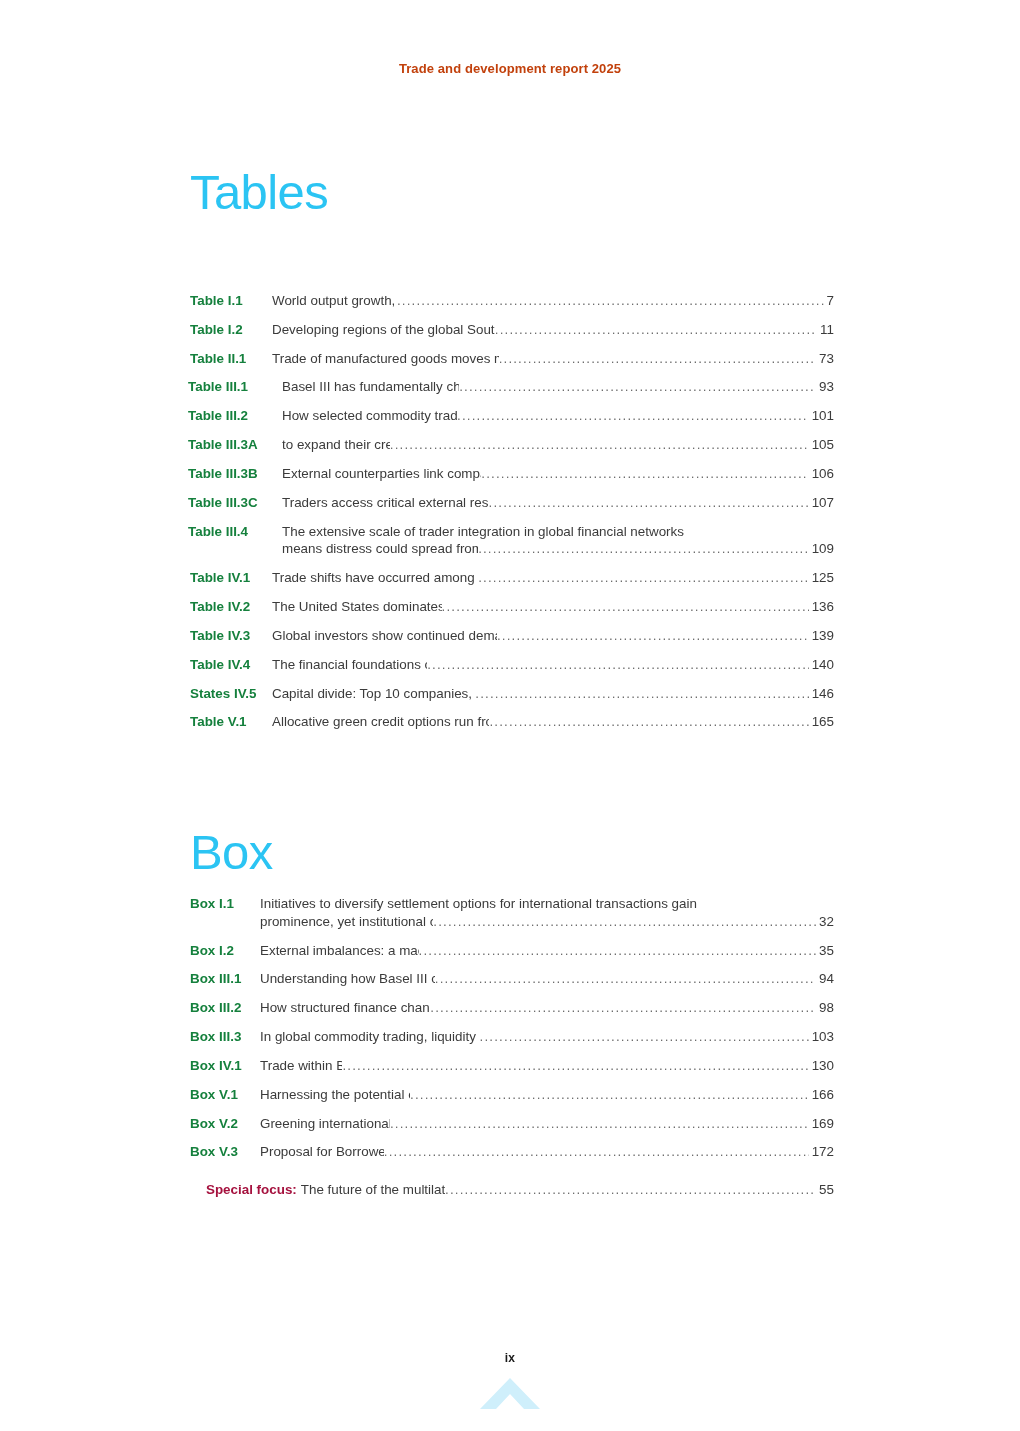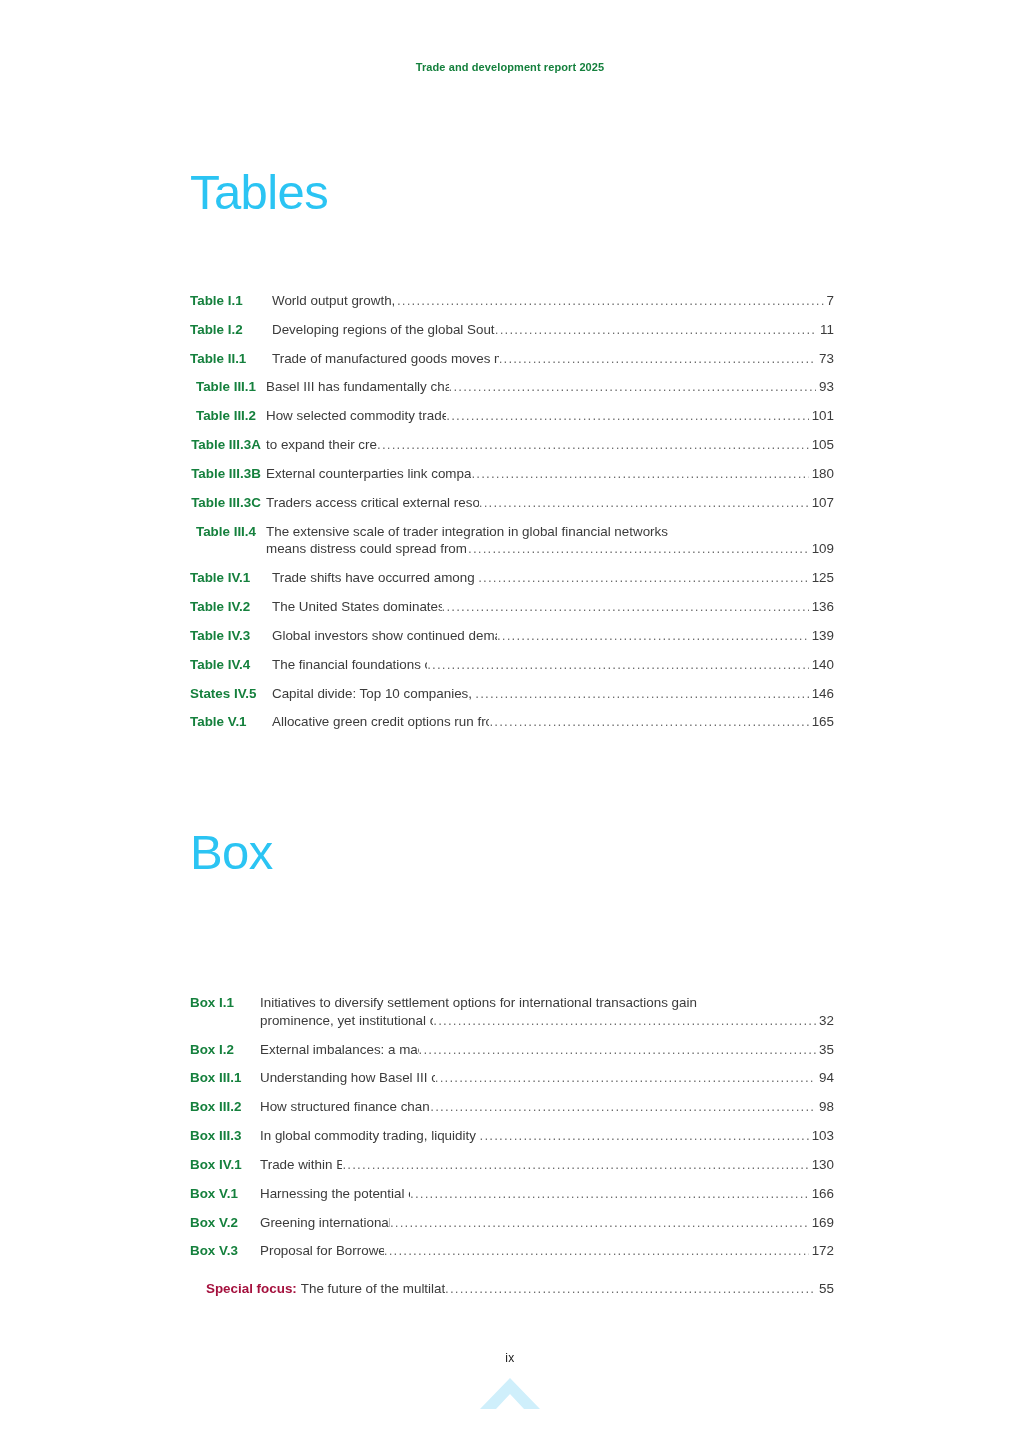--- a/index.html
+++ b/index.html
@@ -19,23 +19,23 @@
   
   .page-header {
     position: absolute;
     top: 60px;
     left: 0;
     width: 1020px;
     text-align: center;
     line-height: 1.35;
   }
   .page-header .hdr-title {
-    font-size: 11px;
+    font-size: 13px;
     font-weight: bold;
-    color: #15803d;
+    color: #c2410c;
     letter-spacing: 0.1px;
   }
   .page-header .hdr-sub {
     font-size: 12.6px;
     font-weight: normal;
     color: #3b3b3b;
     margin-top: 3px;
     letter-spacing: 0.05px;
   }
 
@@ -53,40 +53,40 @@
     color: #2BC4F3;
     letter-spacing: -0.6px;
     line-height: 1;
     margin: 0;
   }
   .section-tables-title { position: absolute; top: 168px; left: 0; }
   .section-box-title    { position: absolute; top: 828px; left: 0; }
 
   .toc-list { position: absolute; left: 0; width: 644px; }
   .toc-tables { top: 292px; }
-  .toc-boxes  { top: 994px; }
+  .toc-boxes  { top: 895px; }
 
   
   .toc-entry {
     display: flex;
     align-items: flex-start;
     margin-bottom: 11px;
     font-size: 13.4px;
     line-height: 1.33;
   }
 
   .entry-label {
     flex: 0 0 auto;
     font-weight: bold;
     color: #15803d;
     white-space: nowrap;
     padding-right: 6px;
   }
   .toc-tables .entry-label { width: 76px; }
-  .toc-tables .entry-label.wide { width: 76px; margin-left: -2px; padding-right: 2px; text-align: center; }
+  .toc-tables .entry-label.wide { width: 76px; margin-left: -2px; padding-right: 18px; }
   .toc-boxes  .entry-label { width: 64px; }
 
   .entry-body {
     flex: 1 1 auto;
     min-width: 0;
   }
 
   
   .entry-line {
     display: flex;
@@ -140,21 +140,21 @@
   
   .page-footer {
     position: absolute;
     left: 0;
     top: 1348px;
     width: 1020px;
     text-align: center;
   }
   .folio {
     font-size: 12px;
-    font-weight: normal;
+    font-weight: bold;
     color: #1a1a1a;
     letter-spacing: 0.3px;
   }
   .chevron-wrap {
     position: absolute;
     left: 0;
     top: 1376px;
     width: 1020px;
     display: flex;
     justify-content: center;
@@ -236,21 +236,21 @@
             <span class="pnum">105</span>
           </div>
         </div>
       </div>
       <div class="toc-entry">
         <div class="entry-label wide">Table III.3B</div>
         <div class="entry-body">
           <div class="entry-line">
             <span class="txt">External counterparties link companies that seem to be independent</span>
             <span class="leader"></span>
-            <span class="pnum">180</span>
+            <span class="pnum">106</span>
           </div>
         </div>
       </div>
       <div class="toc-entry">
         <div class="entry-label wide">Table III.3C</div>
         <div class="entry-body">
           <div class="entry-line">
             <span class="txt">Traders access critical external resources through minority shareholders</span>
             <span class="leader"></span>
             <span class="pnum">107</span>

